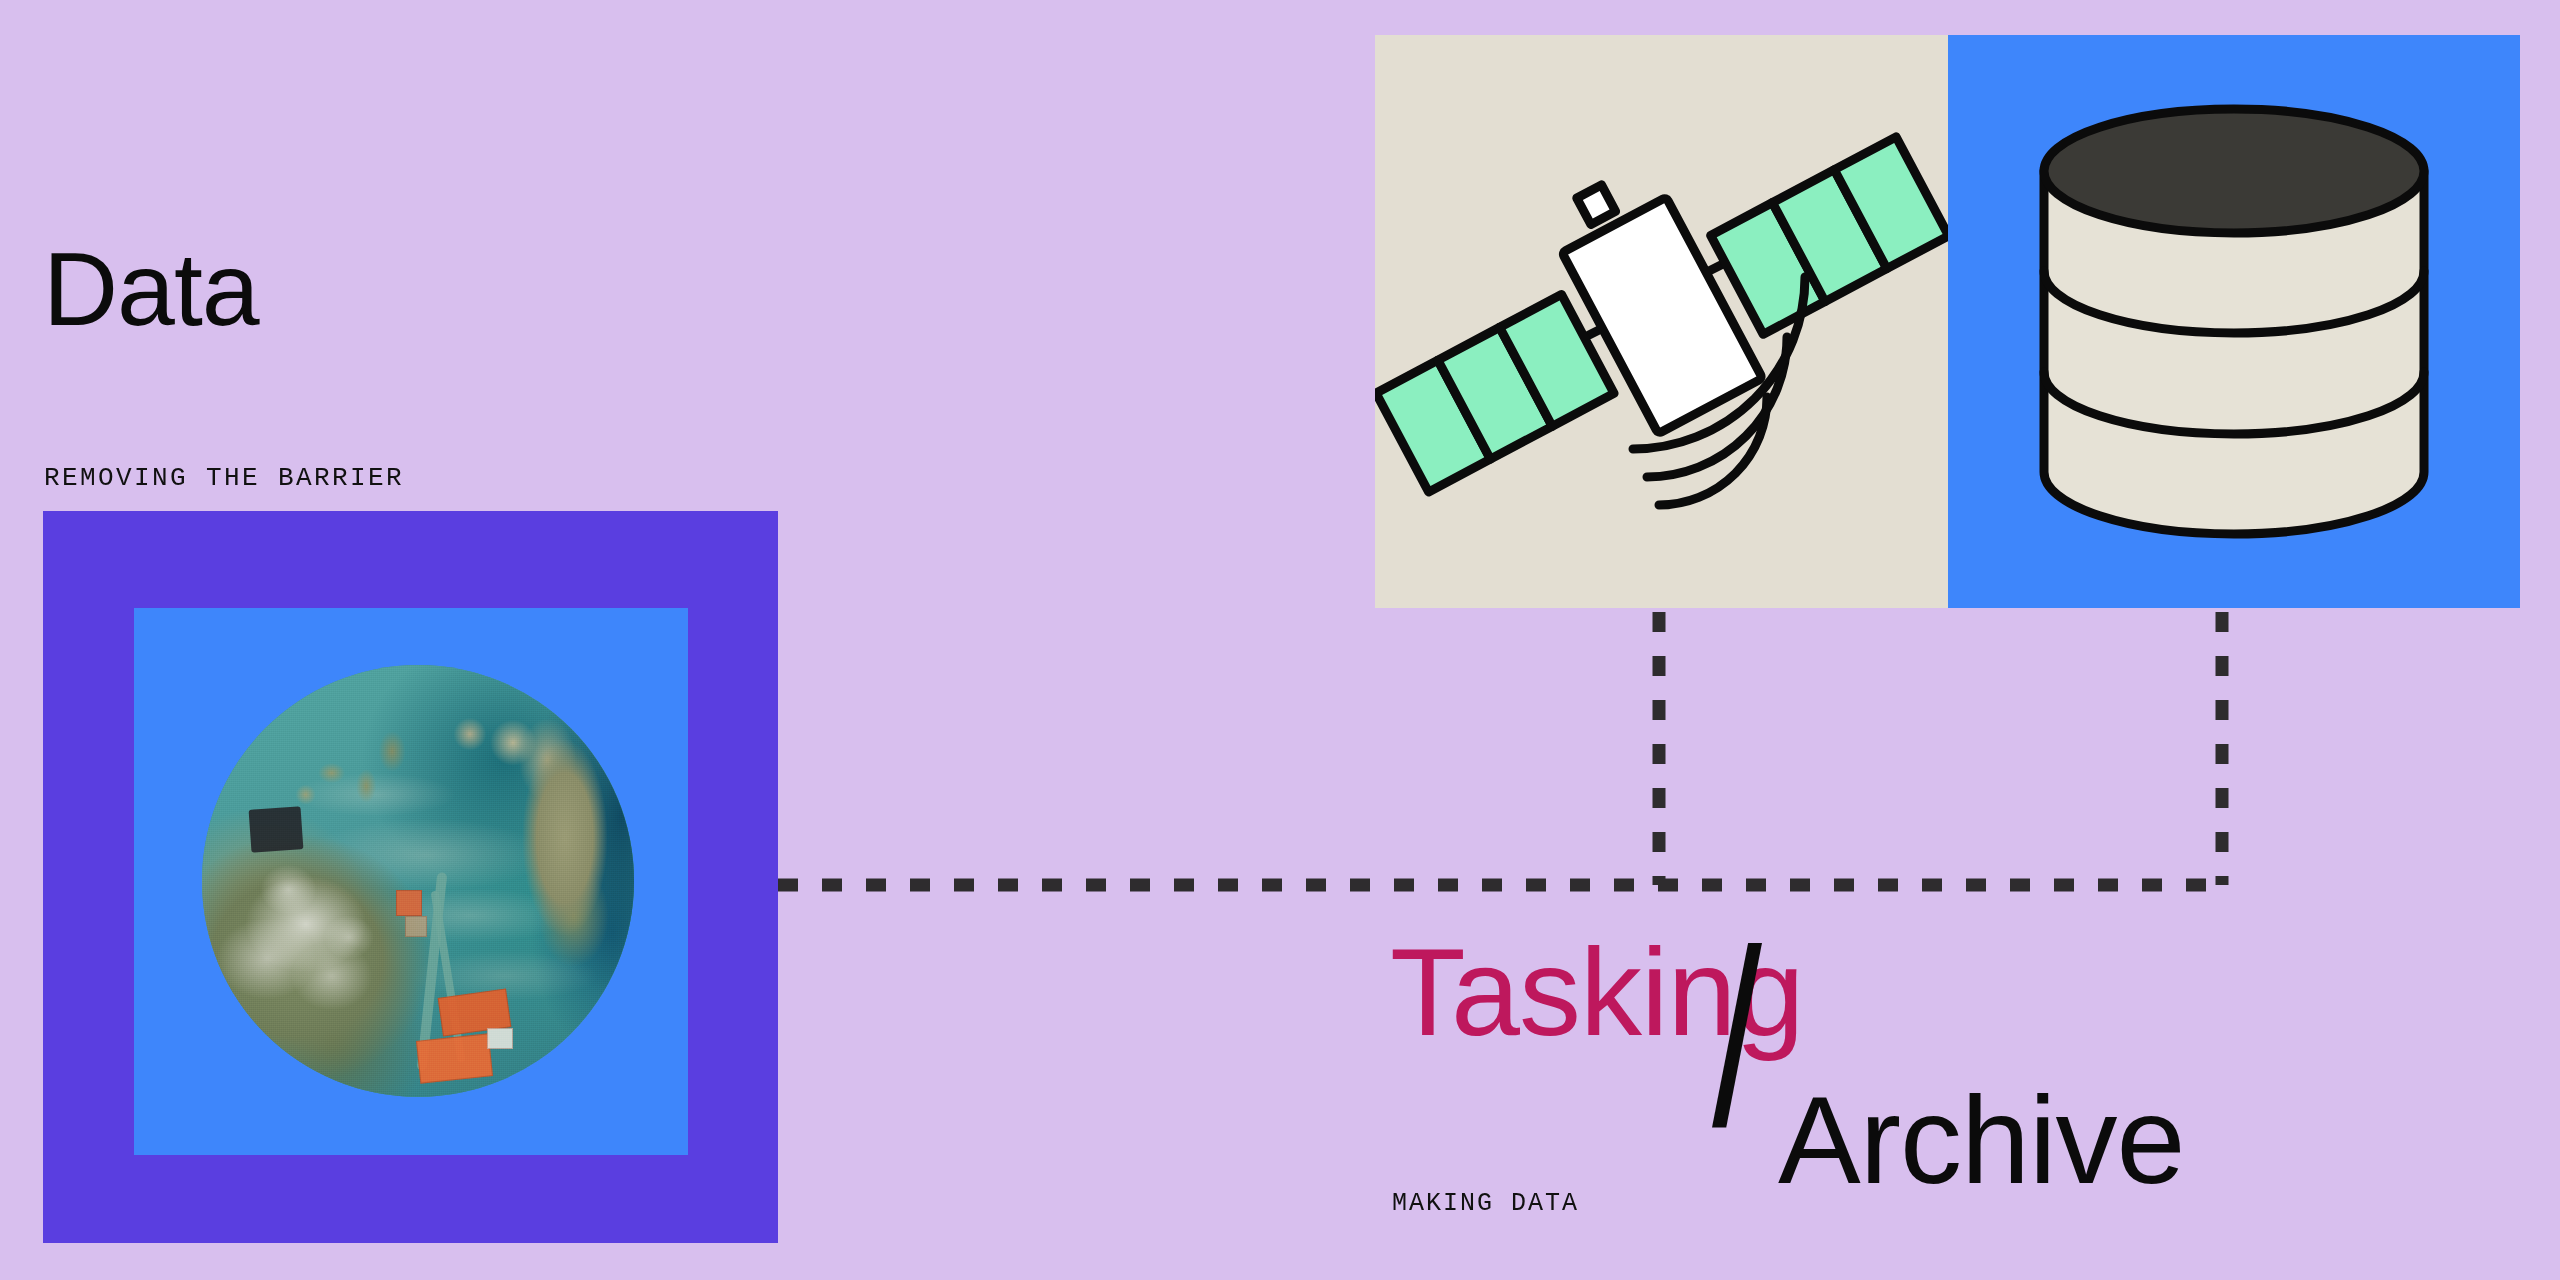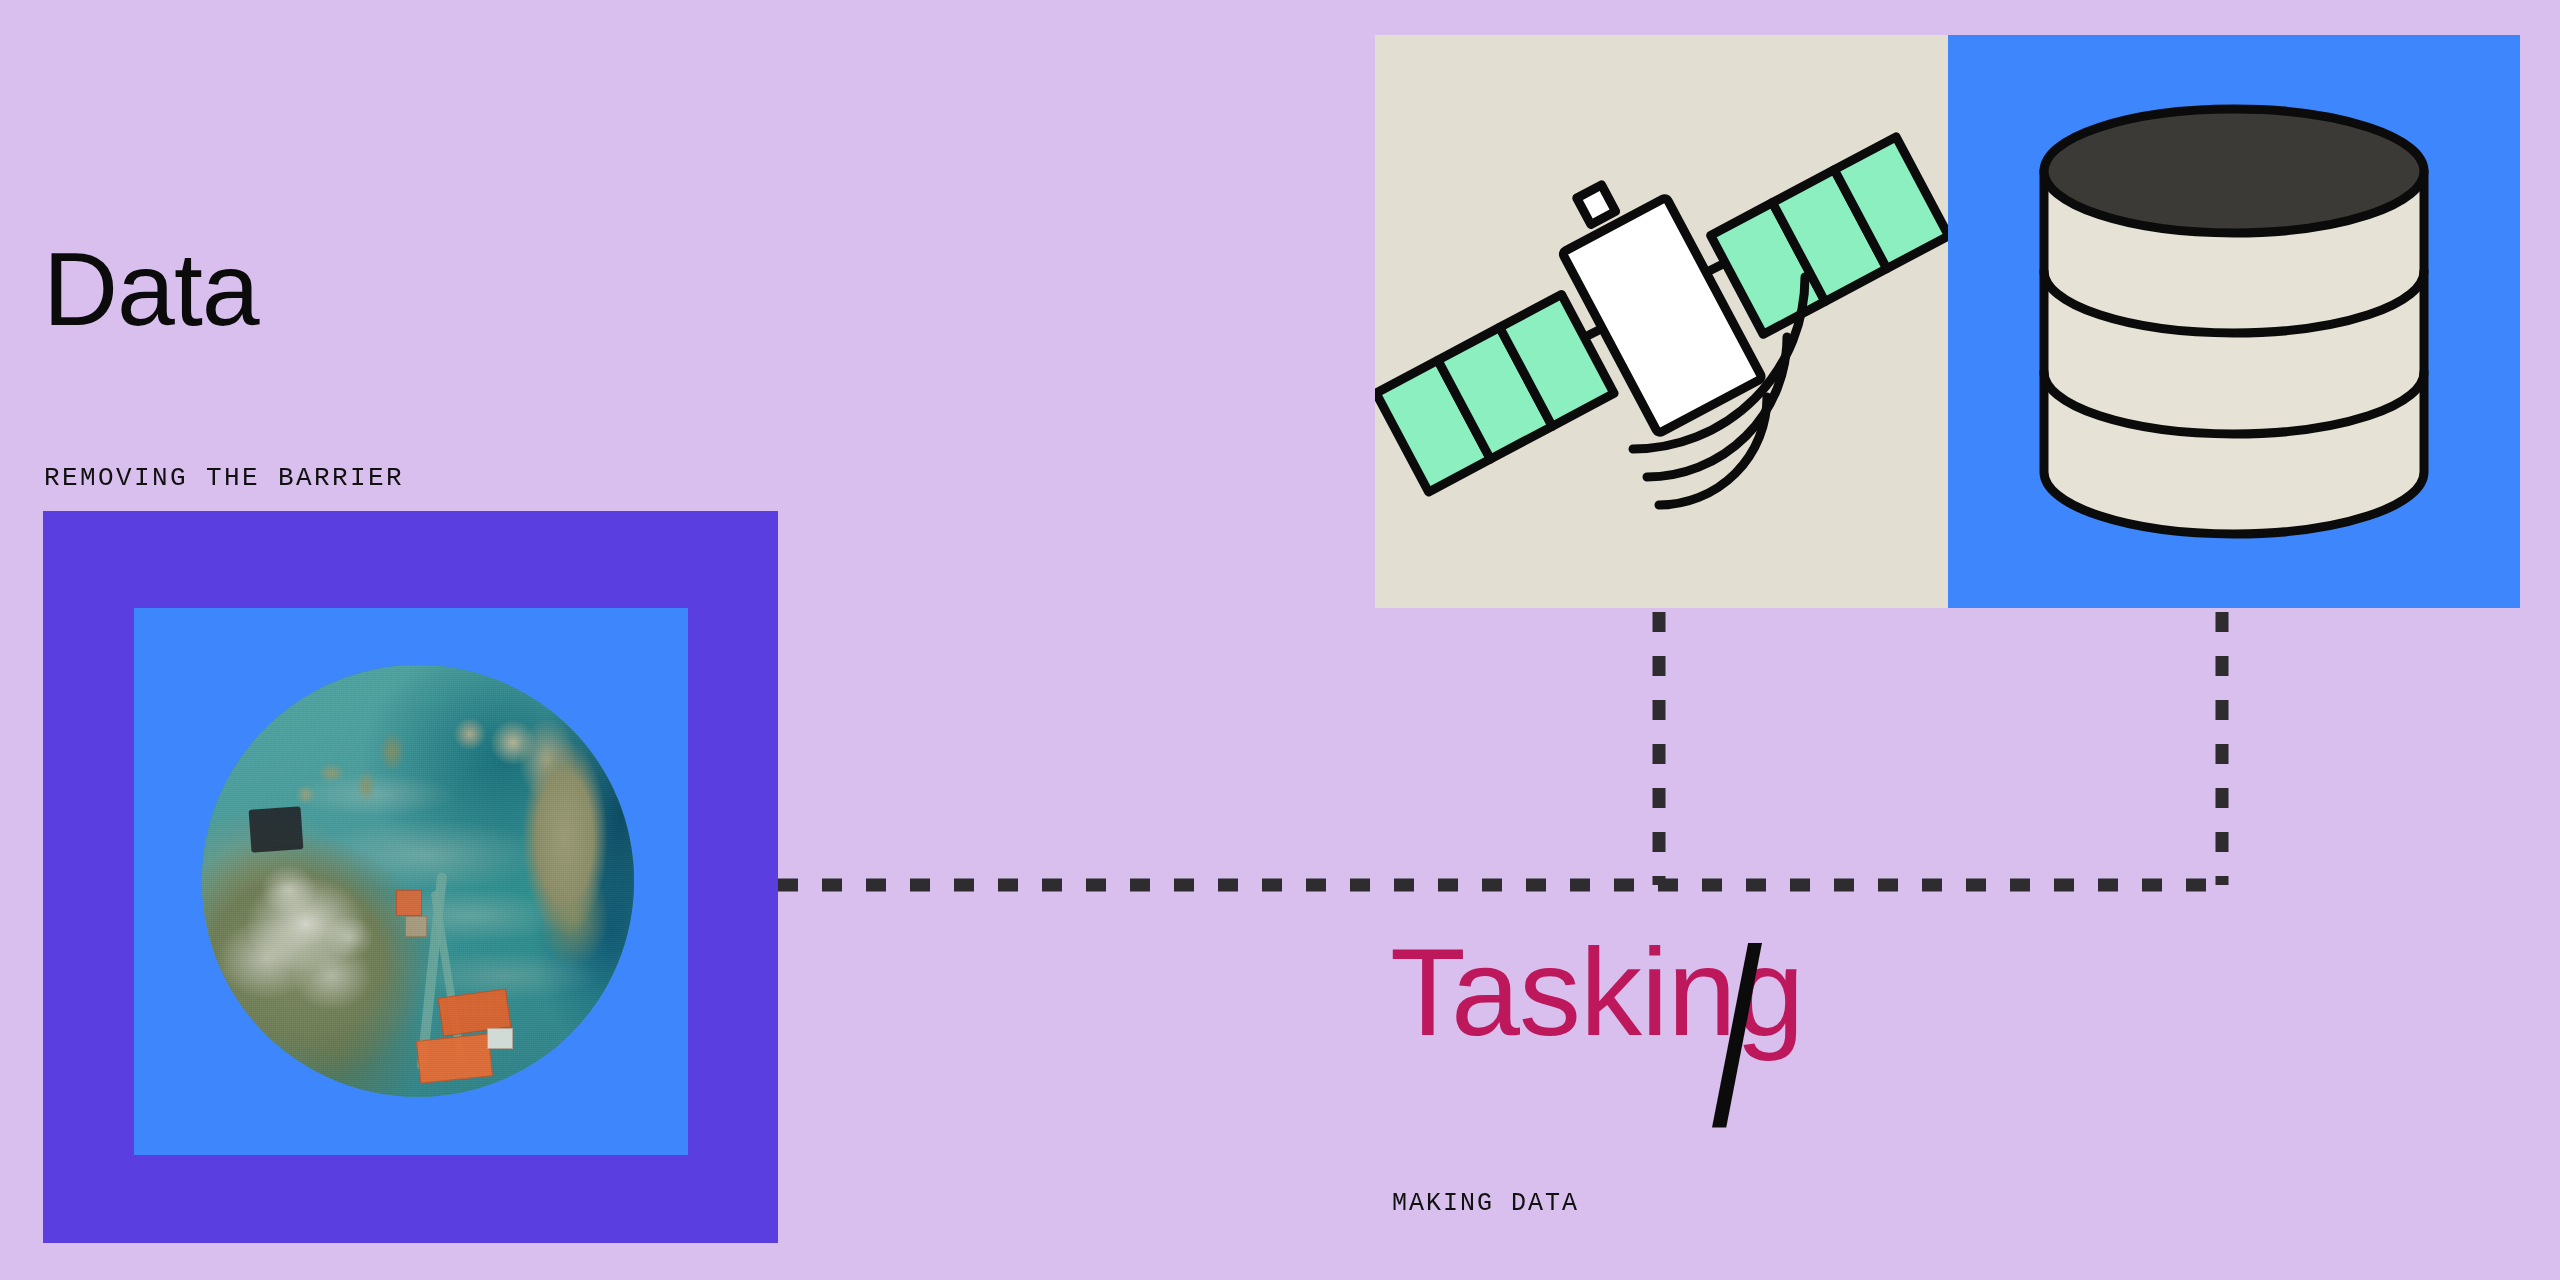--- a/index.html
+++ b/index.html
@@ -301,19 +301,20 @@
 
       <line x1="1659" y1="612" x2="1659" y2="885"></line>
 
       <line x1="2222" y1="612" x2="2222" y2="885"></line>
     </g>
   </svg>
 
   <div class="lockup">
     <div class="lk-tasking">Tasking</div>
     <div class="lk-slash">/</div>
+    <div class="lk-archive">Archive</div>
     <div class="lk-caption">
       <span class="ln">MAKING DATA</span>
       
     </div>
   </div>
 
 </div>
 
 </body></html>

